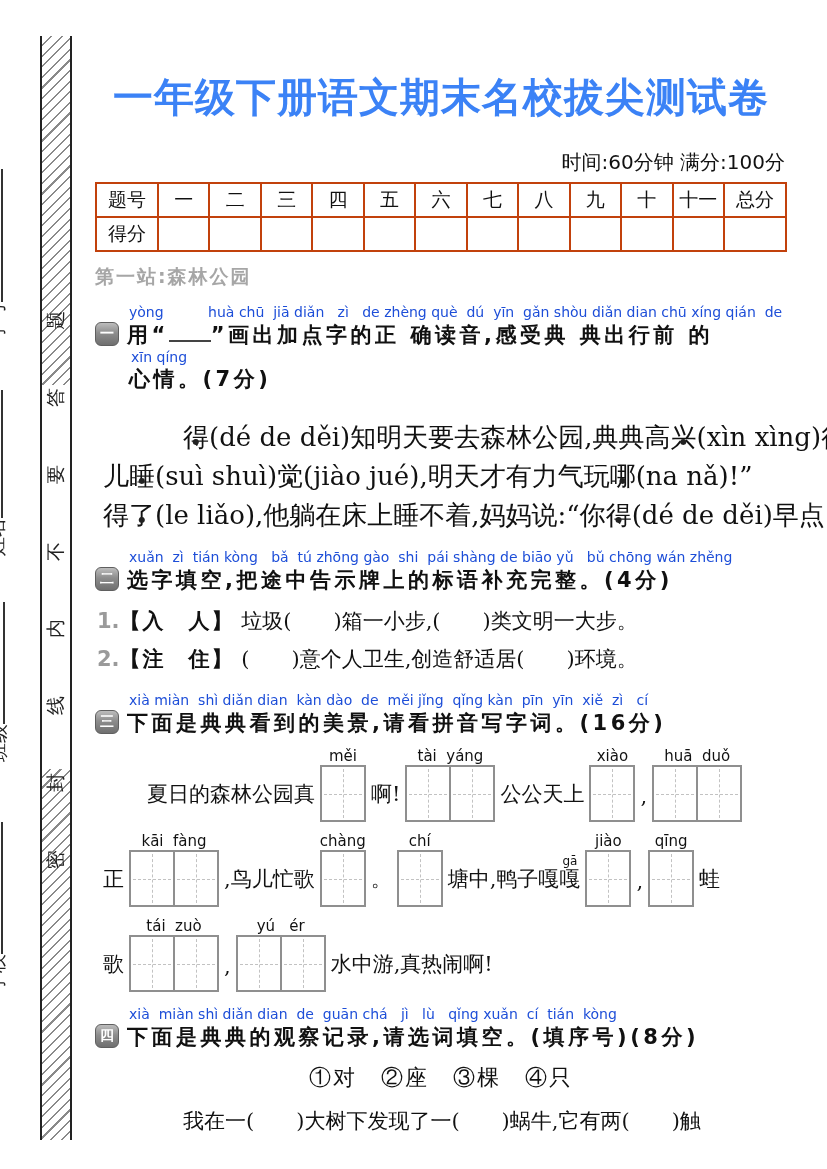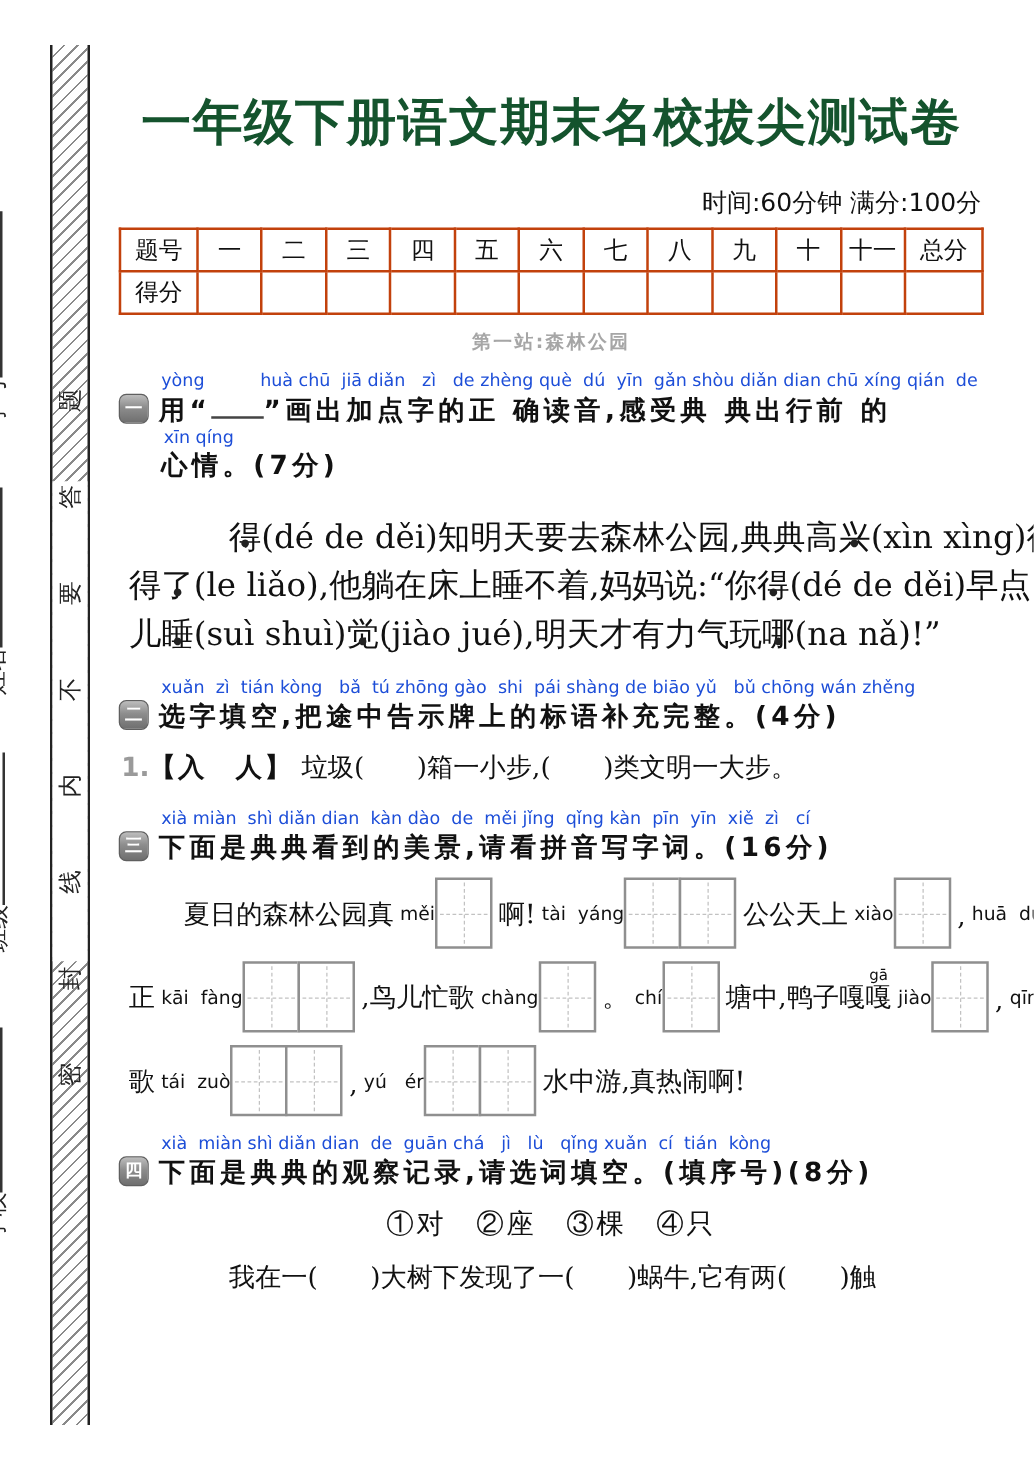--- a/index.html
+++ b/index.html
@@ -15,30 +15,30 @@
     background:#fff; display:flex; align-items:center; justify-content:center; overflow:visible; }
   .seal-chars { transform:rotate(-90deg); white-space:pre; font-size:19px; color:#222;
     letter-spacing:26px; font-weight:500; }
   .vlabel { position:absolute; transform-origin:left bottom; transform:rotate(-90deg);
     white-space:nowrap; font-size:19px; color:#222; height:24px; line-height:24px; }
   .vline { display:inline-block; border-bottom:2px solid #333; vertical-align:baseline; }
 
   
   .content { position:absolute; left:95px; top:0; width:692px; }
   .title { margin-top:70px; text-align:center; font-size:40px; font-weight:bold;
-    letter-spacing:1px; color:#14532d; }
+    letter-spacing:1px; color:#3b82f6; }
   .meta { margin-top:24px; text-align:right; font-size:20px; padding-right:2px; }
   .meta span { }
 
   table.score-table { margin-top:6px; width:100%; border-collapse:collapse; table-layout:fixed; }
   table.score-table td { border:2px solid #c2410c; height:34px; text-align:center;
     font-size:19px; padding:0 2px; }
   td.wide { width:62px; }
 
-  .banner { margin-top:12px; text-align:center; font-size:15px; color:#a6a6a6;
+  .banner { margin-top:12px; font-size:19px; color:#a6a6a6;
     letter-spacing:2px; font-weight:bold; }
 
   .question { margin-top:14px; }
   .pinyin { white-space:pre; font-size:14px; color:#1d4ed8; line-height:16px; }
   .pinyin.pad { padding-left:34px; }
   .pinyin.pad2 { padding-left:36px; }
   .h-row { display:flex; align-items:flex-start; margin-top:1px; }
   .badge { flex:0 0 auto; width:24px; height:24px; margin:1px 8px 0 0; border-radius:6px;
     background:linear-gradient(180deg,#bdbdbd,#8d8d8d 45%,#6f6f6f);
     border:1px solid #5f5f5f; color:#fff; font-size:14px; font-weight:bold;
@@ -59,21 +59,21 @@
     padding-left:2px; white-space:nowrap; }
   .q-item .num { color:#9a9a9a; font-weight:bold; font-family:"DejaVu Sans", sans-serif; }
   .q-item .bracket { font-weight:bold; letter-spacing:2px; }
 
   
   .qline { display:flex; align-items:flex-end; margin-top:10px; }
   .qline.ind1 { padding-left:52px; }
   .qline.ind2 { padding-left:8px; }
   .qtext { font-family:"DejaVu Serif", serif; font-size:21px; padding-bottom:14px;
     white-space:pre; }
-  .ggroup { display:inline-flex; flex-direction:row; align-items:center; margin:0 5px; }
+  .ggroup { display:inline-flex; flex-direction:column; align-items:center; margin:0 5px; }
   .gpinyin { font-size:15px; line-height:18px; white-space:pre; text-align:center; }
   .gcells { display:flex; }
   .gcell { position:relative; width:46px; height:57px; border:2px solid #8f8f8f; background:#fff; }
   .gcell + .gcell { margin-left:-2px; }
   .gcell::before { content:""; position:absolute; left:50%; top:2px; bottom:2px;
     border-left:1.5px dashed #c2c2c2; }
   .gcell::after { content:""; position:absolute; top:50%; left:2px; right:2px;
     border-top:1.5px dashed #c2c2c2; }
   .rubyhost { position:relative; }
   .ruby-top { position:absolute; left:50%; transform:translateX(-50%); top:-11px;
@@ -157,34 +157,37 @@
     <div class="question">
       <div class="pinyin pad">yòng          huà chū  jiā diǎn   zì   de zhèng què  dú  yīn  gǎn shòu diǎn dian chū xíng qián  de</div>
       <div class="h-row">
         <span class="badge">一</span>
         <span class="h-text"><span>用“</span><span class="blank"></span><span>”画出加点字的正 确读音,感受典 典出行前 的</span></span>
       </div>
       <div class="pinyin pad2">xīn qíng</div>
       <div class="h-text indent">心情。(7分)</div>
       <div class="passage">
         <div class="p-line first"><span class="dotchar">得</span><span>(dé de děi)知明天要去森林公园,典典高</span><span class="dotchar">兴</span><span>(xìn xìng)得不</span></div>
+        <div class="p-line"><span>儿</span><span class="dotchar">睡</span><span>(suì shuì)</span><span class="dotchar">觉</span><span>(jiào jué),明天才有力气玩</span><span class="dotchar">哪</span><span>(na nǎ)!”</span></div>
         <div class="p-line"><span>得</span><span class="dotchar">了</span><span>(le liǎo),他躺在床上睡不着,妈妈说:“你</span><span class="dotchar">得</span><span>(dé de děi)早点</span></div>
-        <div class="p-line"><span>儿</span><span class="dotchar">睡</span><span>(suì shuì)</span><span class="dotchar">觉</span><span>(jiào jué),明天才有力气玩</span><span class="dotchar">哪</span><span>(na nǎ)!”</span></div>
       </div>
     </div>
 
     <div class="question">
       <div class="pinyin pad">xuǎn  zì  tián kòng   bǎ  tú zhōng gào  shi  pái shàng de biāo yǔ   bǔ chōng wán zhěng</div>
       <div class="h-row">
         <span class="badge">二</span>
         <span class="h-text">选字填空,把途中告示牌上的标语补充完整。(4分)</span>
       </div>
       <div class="q-item" style="margin-top:8px;">
         <span class="num">1.</span><span class="bracket">【入　人】</span> <span>垃圾(　　)箱一小步,(　　)类文明一大步。</span>
       </div>
+      <div class="q-item">
+        <span class="num">2.</span><span class="bracket">【注　住】</span> <span>(　　)意个人卫生,创造舒适居(　　)环境。</span>
+      </div>
     </div>
 
     <div class="question">
       <div class="pinyin pad">xià miàn  shì diǎn dian  kàn dào  de  měi jǐng  qǐng kàn  pīn  yīn  xiě  zì   cí</div>
       <div class="h-row">
         <span class="badge">三</span>
         <span class="h-text">下面是典典看到的美景,请看拼音写字词。(16分)</span>
       </div>
 
       <div class="qline ind1">

